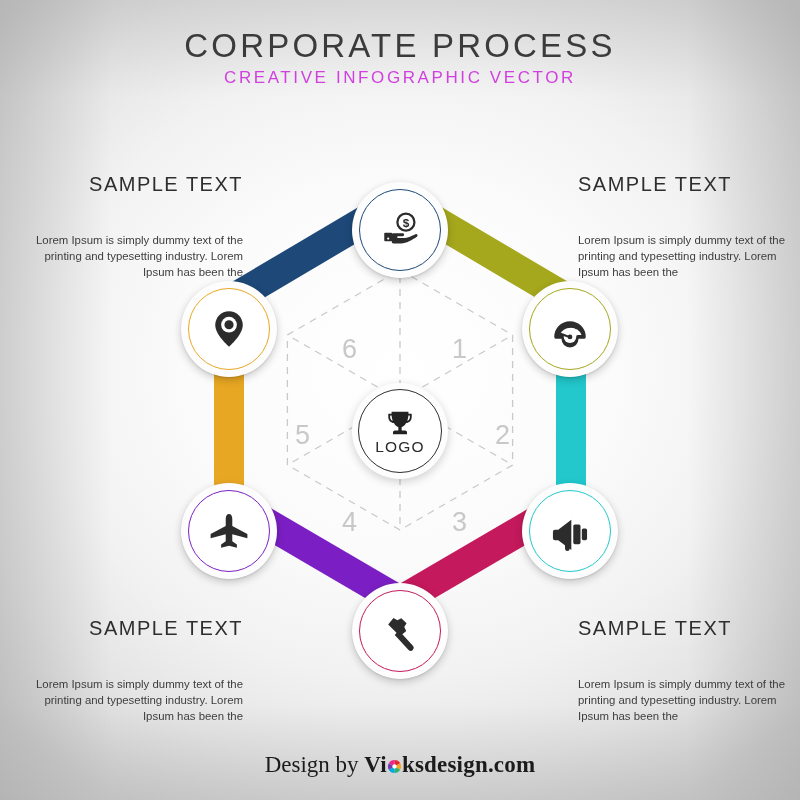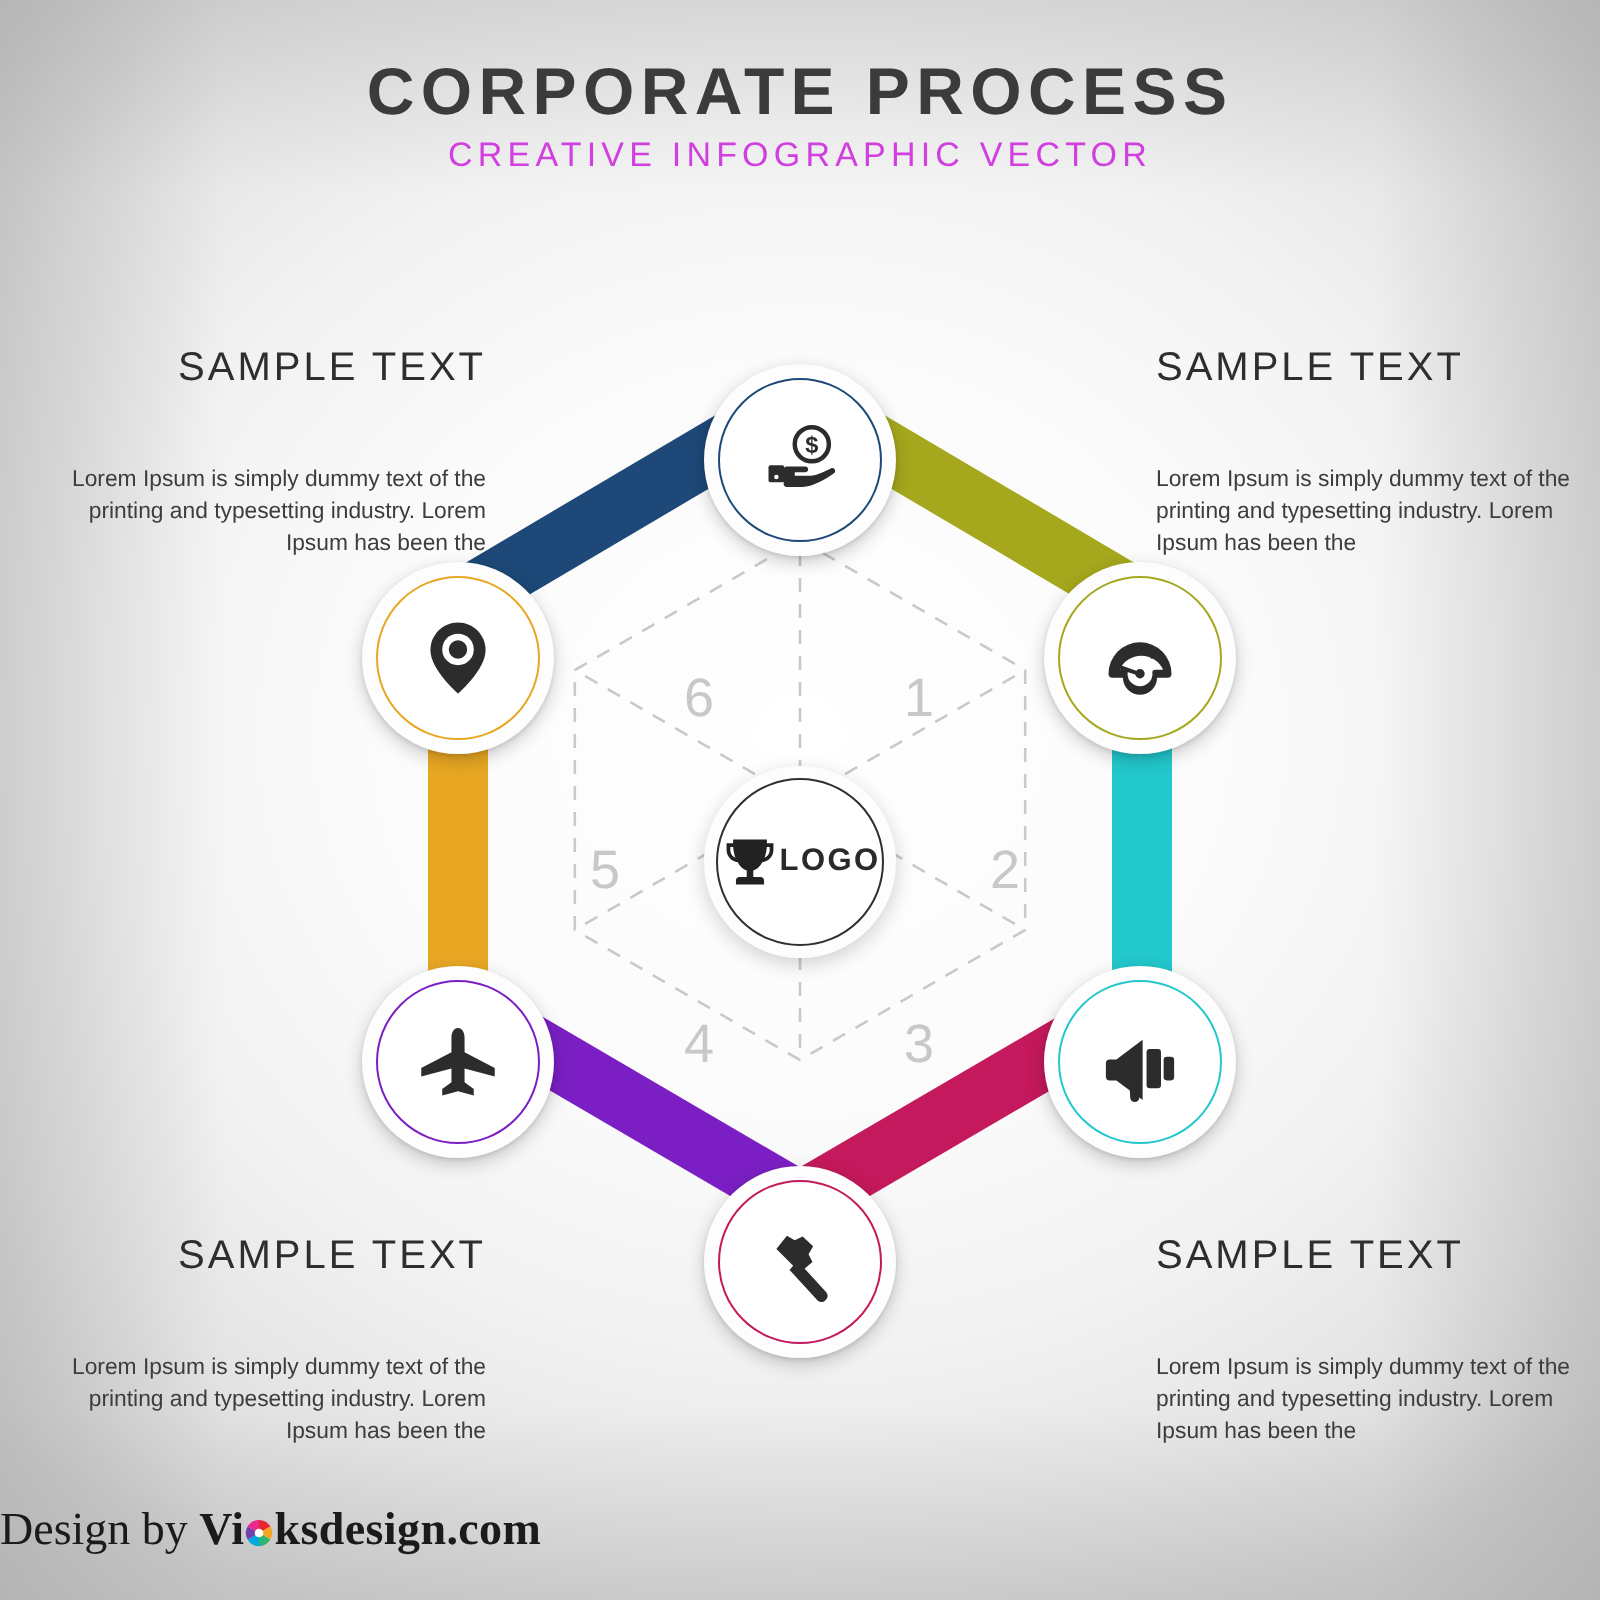--- a/index.html
+++ b/index.html
@@ -38,40 +38,40 @@
     top: 28px;
     left: 0;
     width: 800px;
     text-align: center;
     z-index: 6;
   }
   .title {
     font-size: 33px;
     letter-spacing: 3.2px;
     color: #3b3b3b;
-    font-weight: 700;
+    font-weight: 400;
     line-height: 1.12;
     white-space: nowrap;
   }
   .subtitle {
     margin-top: 3px;
     font-size: 17px;
     letter-spacing: 2.6px;
     color: #d13fe0;
     font-weight: 400;
     white-space: nowrap;
   }
 
   
   .footer {
     position: absolute;
     bottom: 22px;
     left: 0;
     width: 800px;
-    text-align: left;
+    text-align: center;
     z-index: 6;
     font-family: "Liberation Serif", serif;
     font-size: 23px;
     color: #1b1b1b;
   }
   .footer .brand {
     font-weight: 700;
     letter-spacing: 0.2px;
   }
   .pinwheel {
@@ -165,24 +165,23 @@
     position: absolute;
     left: 6px;
     top: 6px;
     width: 84px;
     height: 84px;
     border-radius: 50%;
     border: 1.7px solid #2f2f2f;
     box-sizing: border-box;
     background: #fff;
     display: flex;
-    flex-direction: row;
+    flex-direction: column;
     align-items: center;
     justify-content: center;
-    font-weight: bold;
   }
   .logo-node .ring svg { fill: #222; margin-bottom: 1px; }
   .logo-text {
     font-size: 15.5px;
     letter-spacing: 1.2px;
     color: #2a2a2a;
     line-height: 1;
   }
 
   .sector-num {

